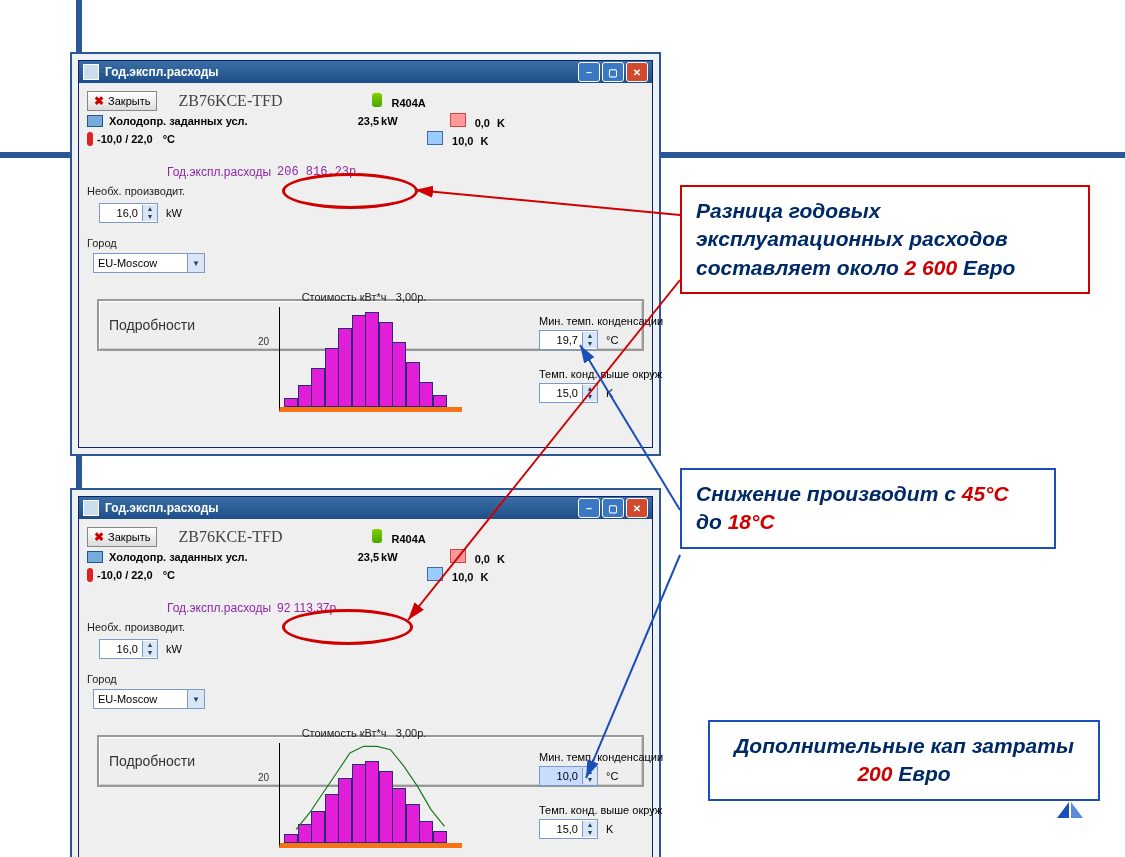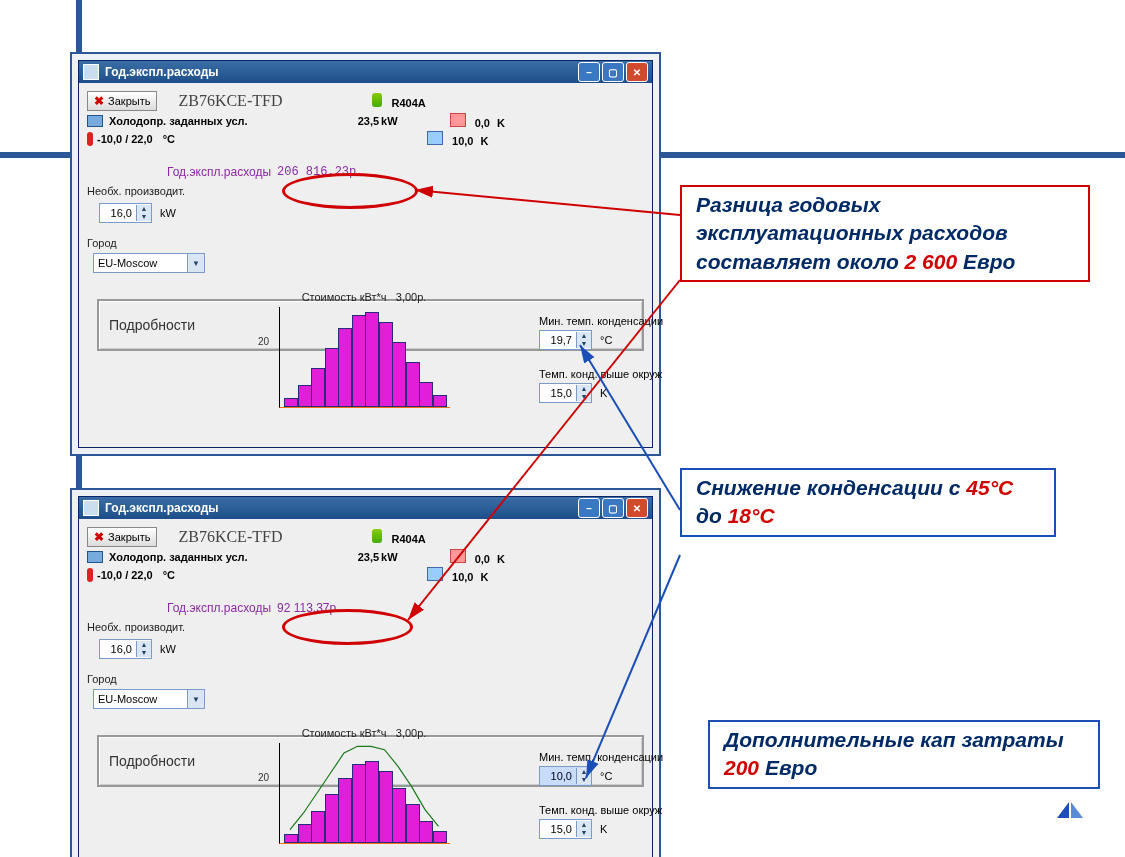--- a/index.html
+++ b/index.html
@@ -34,38 +34,38 @@
   .lbl{font-weight:bold;}
   .model{font-family:"Times New Roman",serif;font-size:16px;color:#444;margin-left:21px;}
   .icon-green{width:10px;height:14px;background:linear-gradient(#8c0,#4a0);border-radius:3px;display:inline-block;margin-right:6px;}
   .icon-snow{width:14px;height:10px;display:inline-block;background:#7ad;border:1px solid #258;}
   .icon-therm{width:6px;height:14px;display:inline-block;background:#d22;border-radius:3px;position:relative;margin-right:4px;}
   .small-icon{width:14px;height:12px;display:inline-block;background:#f99;border:1px solid #c44;margin-right:6px;}
   .small-icon2{width:14px;height:12px;display:inline-block;background:#9cf;border:1px solid #46a;margin-right:6px;}
   .purple{color:#8b2aa3;font-size:12px;}
   .sub{font-size:11px;color:#222;}
   .input-sp{display:inline-flex;align-items:center;border:1px solid #7a9ac9;background:#fff;height:18px;}
-  .input-sp .val{padding:0 4px 0 4px;min-width:28px;text-align:right;}
+  .input-sp .val{padding:0 4px 0 10px;min-width:28px;text-align:right;}
   .input-sp .spn{width:14px;display:flex;flex-direction:column;border-left:1px solid #7a9ac9;}
   .input-sp .spn div{height:8px;background:#dbe6f4;font-size:7px;text-align:center;line-height:8px;color:#246;}
   .select{display:inline-flex;align-items:center;border:1px solid #7a9ac9;background:#fff;height:18px;width:110px;}
   .select .sval{flex:1;padding:0 4px;}
   .select .sar{width:16px;background:#dbe6f4;text-align:center;font-size:8px;color:#246;border-left:1px solid #7a9ac9;height:100%;display:flex;align-items:center;justify-content:center;}
   .bigbtn{border:2px solid #999;background:#eee;padding:16px 10px;font-family:Arial;font-size:14px;color:#333;box-shadow:inset 1px 1px 0 #fff, inset -1px -1px 0 #ccc;}
-  .chart{position:relative;width:170px;height:100px;border-left:1px solid #000;border-bottom:1px solid #f97316;margin-top:4px;}
+  .chart{position:relative;width:170px;height:100px;border-left:1px solid #000;border-bottom:5px solid #f97316;margin-top:4px;padding-left:12px;}
   .bar{position:absolute;bottom:0;width:12px;background:#e31ed8;border:1px solid #2a2a7a;}
   .envline{position:absolute;left:0;top:0;width:100%;height:100%;pointer-events:none;}
   .ylab{position:absolute;left:-22px;font-size:10px;color:#333;}
   .rcol{position:absolute;left:460px;top:0;width:160px;font-size:11px;}
   .cap-label{margin-bottom:3px;}
   
-  .callout{position:absolute;border:2px solid;background:#fff;padding:4px 14px;font-family:Arial;font-size:21px;font-style:italic;font-weight:bold;line-height:1.35;z-index:5;}
+  .callout{position:absolute;border:2px solid;background:#fff;padding:10px 14px;font-family:Arial;font-size:21px;font-style:italic;font-weight:bold;line-height:1.35;z-index:5;}
   .cal1{left:680px;top:185px;width:378px;border-color:#d00000;color:#002a66;}
   .cal2{left:680px;top:468px;width:344px;border-color:#1a4fb8;color:#002a66;}
-  .cal3{left:708px;top:720px;width:360px;border-color:#1a4fb8;color:#002a66;}
+  .cal3{left:708px;top:720px;width:360px;border-color:#1a4fb8;color:#002a66;text-align:center;}
   .redtxt{color:#d00000;}
   svg.arrows{position:absolute;left:0;top:0;pointer-events:none;z-index:4;}
   .ellipse{position:absolute;border:3px solid #d00000;border-radius:50%;z-index:3;}
   .logo{position:absolute;right:40px;bottom:35px;width:30px;height:24px;z-index:6;}
 </style>
 </head>
 <body>
 
 <div class="vbar"></div>
 <div class="hbar"></div>
@@ -326,21 +326,21 @@
   </div>
 </div>
 
 <div class="ellipse" style="left:282px;top:173px;width:130px;height:30px;"></div>
 <div class="ellipse" style="left:282px;top:609px;width:125px;height:30px;"></div>
 
 <div class="callout cal1">
   <span>Разница годовых эксплуатационных расходов составляет около </span><span class="redtxt">2 600</span><span> Евро</span>
 </div>
 <div class="callout cal2">
-  <span>Снижение конденсации с </span><span class="redtxt">45°С</span><span> до </span><span class="redtxt">18°С</span>
+  <span>Снижение производит с </span><span class="redtxt">45°С</span><span> до </span><span class="redtxt">18°С</span>
 </div>
 <div class="callout cal3">
   <span>Дополнительные кап затраты </span><span class="redtxt">200</span><span> Евро</span>
 </div>
 
 <svg class="arrows" width="1125" height="857">
   <defs>
     <marker id="ar-red" markerWidth="10" markerHeight="10" refX="9" refY="3" orient="auto">
       <path d="M0,0 L9,3 L0,6 Z" fill="#d00000"></path>
     </marker>

